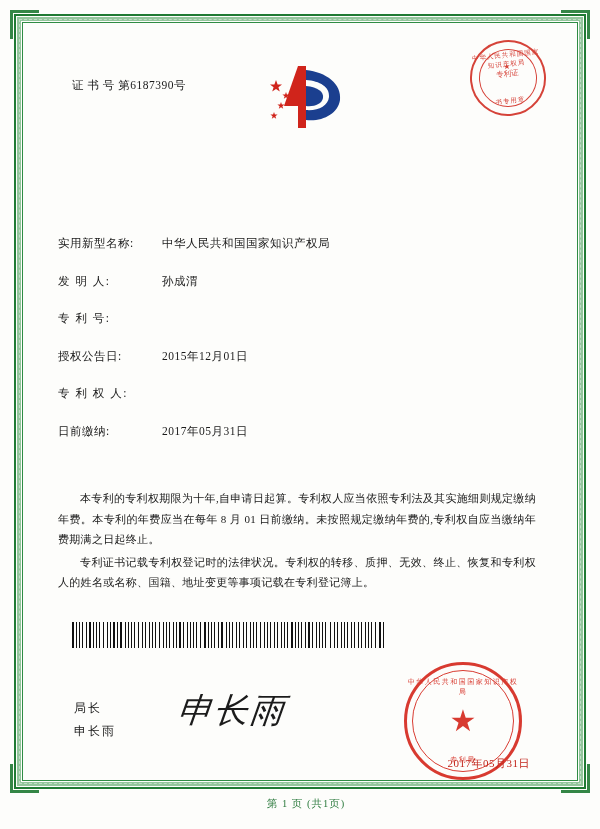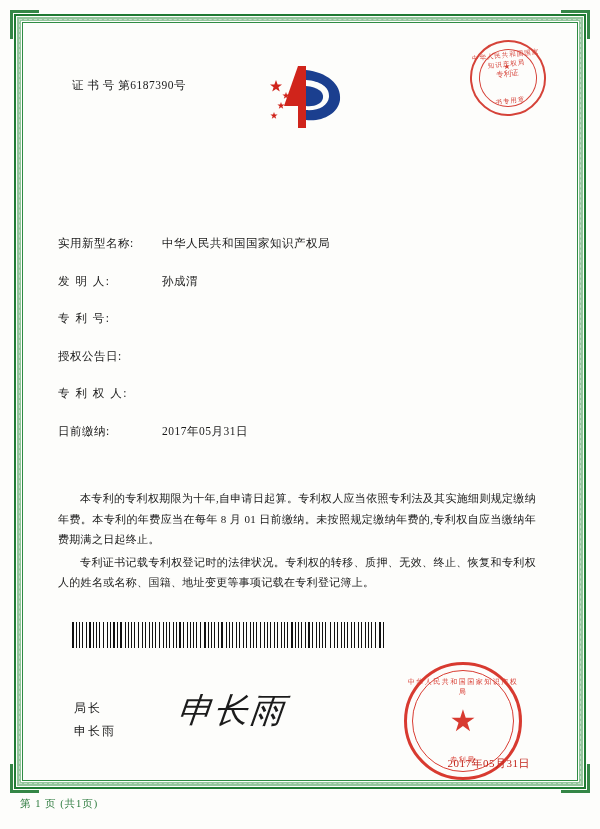--- a/index.html
+++ b/index.html
@@ -278,21 +278,21 @@
     font-size: 11px;
     color: #c2261c;
     letter-spacing: 0.5px;
   }
 
   
   .page-footer {
     position: absolute;
     left: 0; right: 8px;
     top: 797px;
-    text-align: left;
+    text-align: center;
     font-size: 10.5px;
     color: #2c7a3d;
     letter-spacing: 1px;
     padding-left: 20px;
   }
   .scan-footer {
     position: absolute;
     left: 0; right: 0;
     top: 812px;
     text-align: center;
@@ -346,20 +346,21 @@
     </div>
     <div class="field-row">
       <div class="field-label">发 明 人:</div>
       <div class="field-value">孙成渭</div>
     </div>
     <div class="field-row">
       <div class="field-label">专 利 号:</div>
     </div>
     <div class="field-row">
       <div class="field-label wide">授权公告日:</div>
+      <div class="field-value">2015年12月01日</div>
     </div>
     <div class="field-row">
       <div class="field-label">专 利 权 人:</div>
     </div>
     <div class="field-row">
       <div class="field-label wide">日前缴纳:</div>
       <div class="field-value">2017年05月31日</div>
     </div>
   </div>
 

